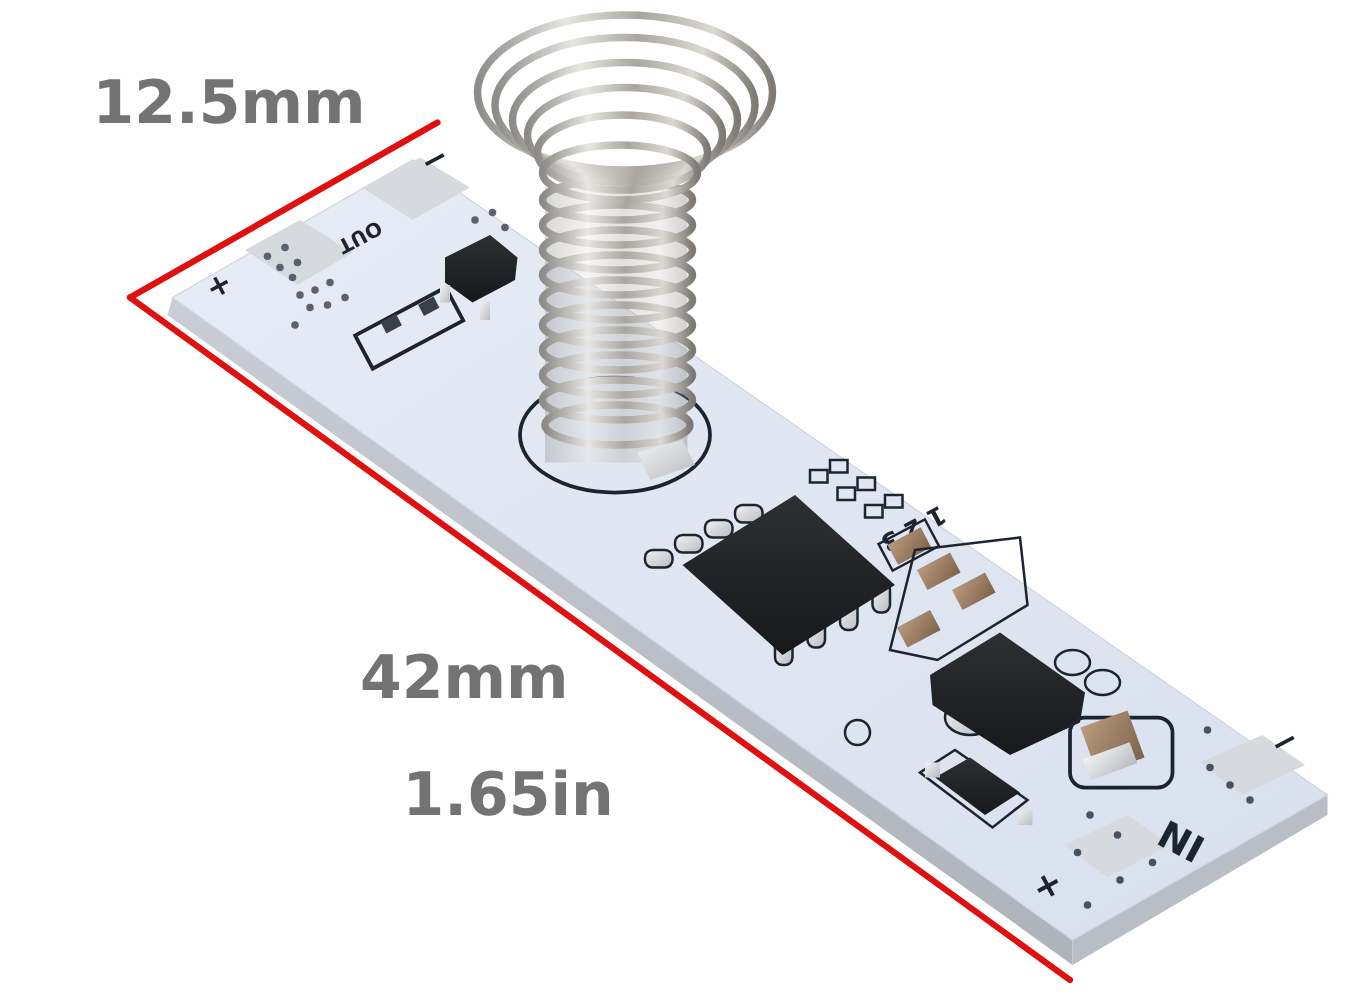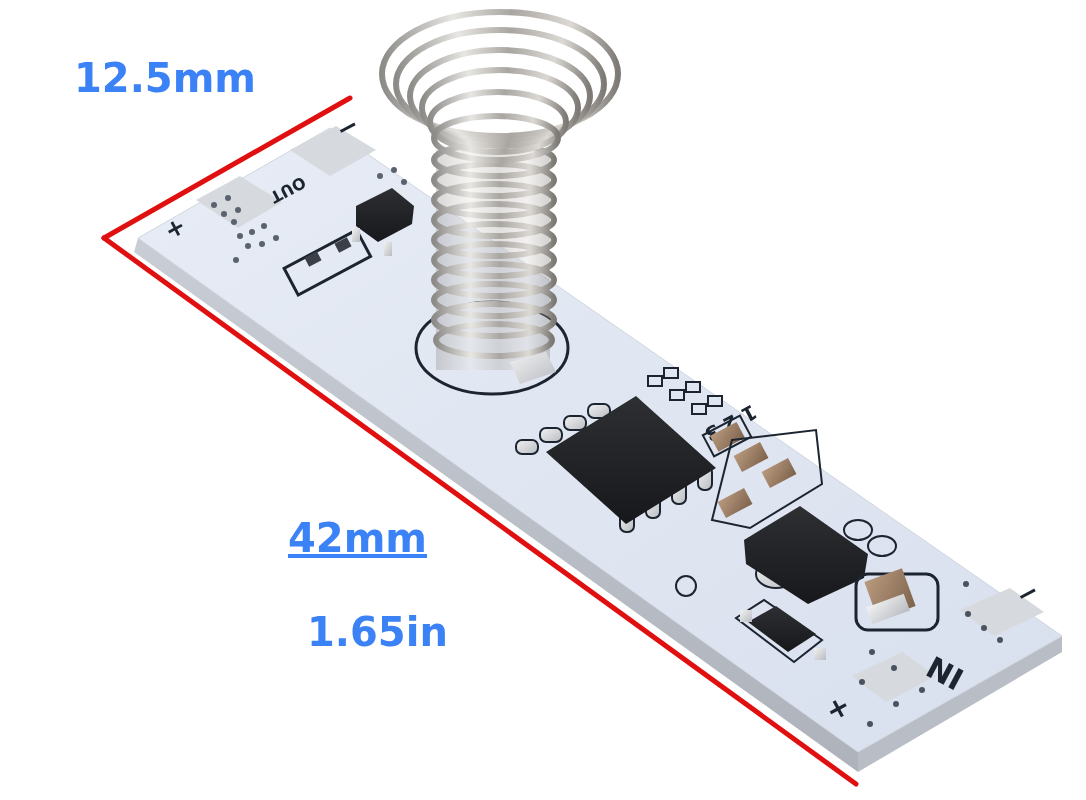--- a/index.html
+++ b/index.html
@@ -1,31 +1,31 @@
 <!DOCTYPE html>
 <html><head>
 <meta charset="utf-8">
 <style>
   html, body { margin: 0; padding: 0; background: #ffffff; }
   body { width: 1086px; height: 800px; position: relative; overflow: hidden; font-family: "DejaVu Sans", sans-serif; }
   .stage { position: absolute; left: 0; top: 0; width: 1086px; height: 800px; }
   .dim-label {
     position: absolute;
-    color: #3b82f6;
+    color: #737373;
     font-family: "DejaVu Sans", sans-serif;
     font-weight: bold;
-    font-size: 40px;
+    font-size: 48px;
     letter-spacing: 0px;
     white-space: nowrap;
     line-height: 1;
   }
   #lbl-w-mm { left: 74px; top: 58px; }
   #lbl-w-in { left: 5px;  top: 134px; }
-  #lbl-l-mm { left: 288px; top: 518px; text-decoration: underline; }
-  #lbl-l-in { left: 307px; top: 612px; }
+  #lbl-l-mm { left: 288px; top: 518px; }
+  #lbl-l-in { left: 322px; top: 612px; }
   svg text { font-family: "DejaVu Sans", sans-serif; }
 </style>
 </head>
 <body>
 
 <div class="stage">
   <svg width="1086" height="800" viewBox="0 0 1086 800" xmlns="http://www.w3.org/2000/svg">
     <defs>
       <linearGradient id="boardTop" x1="0" y1="0" x2="1" y2="1">
         <stop offset="0" stop-color="#e7ecf5"></stop>

